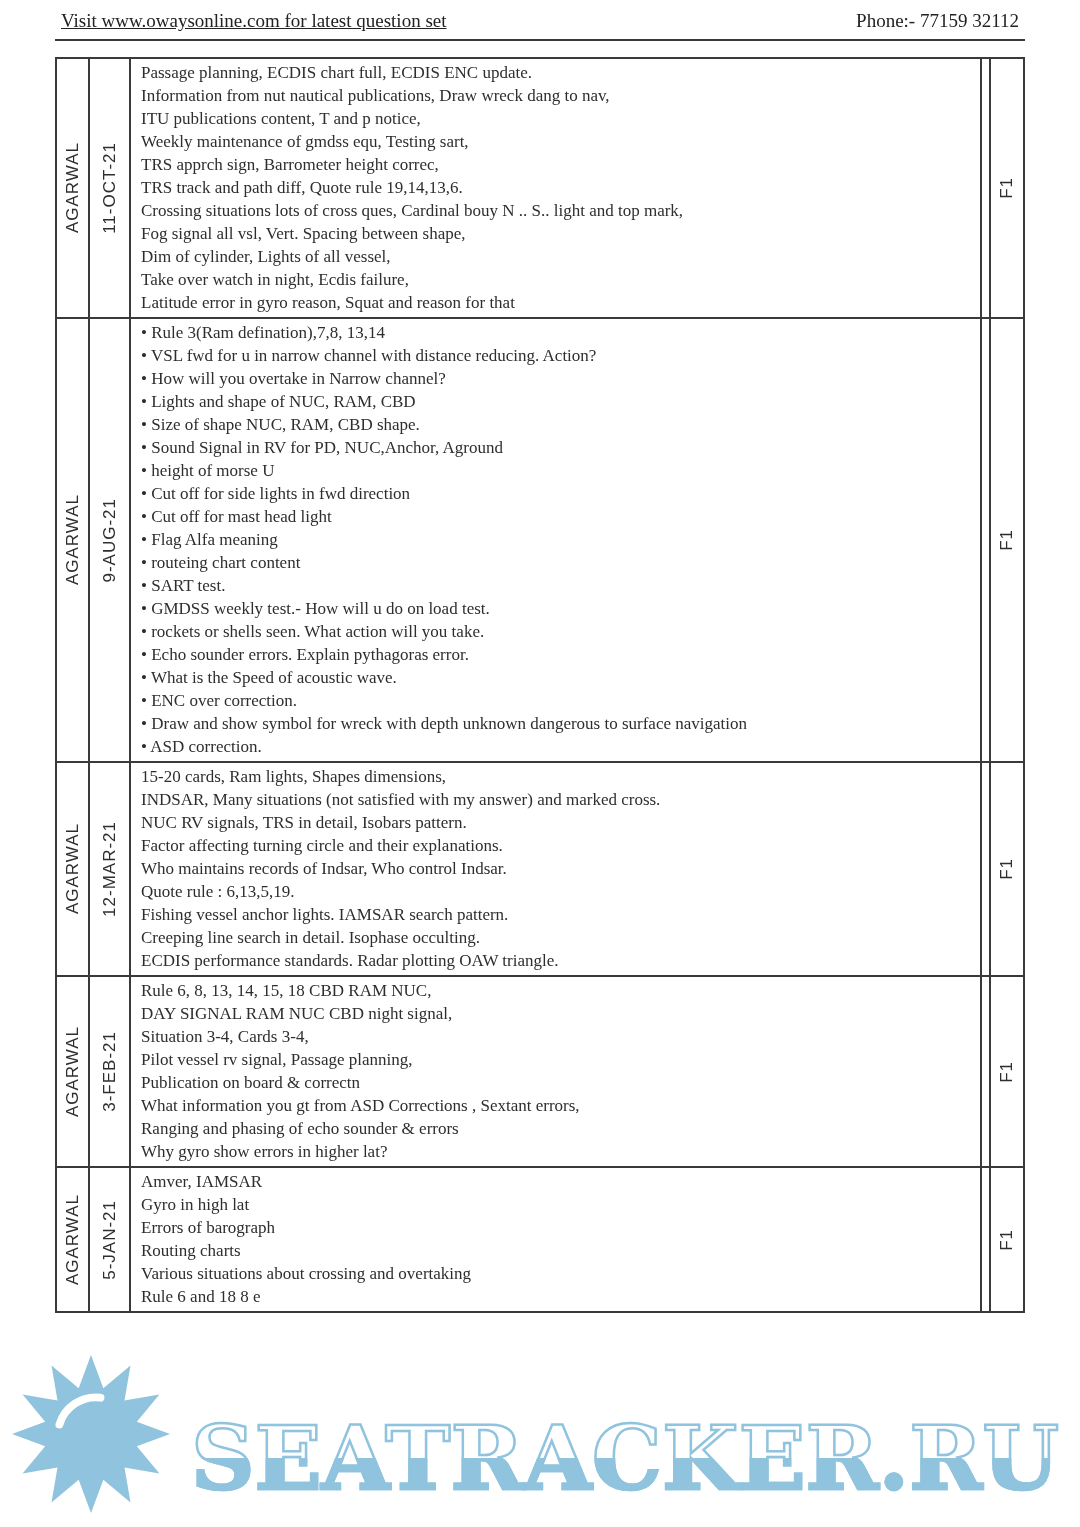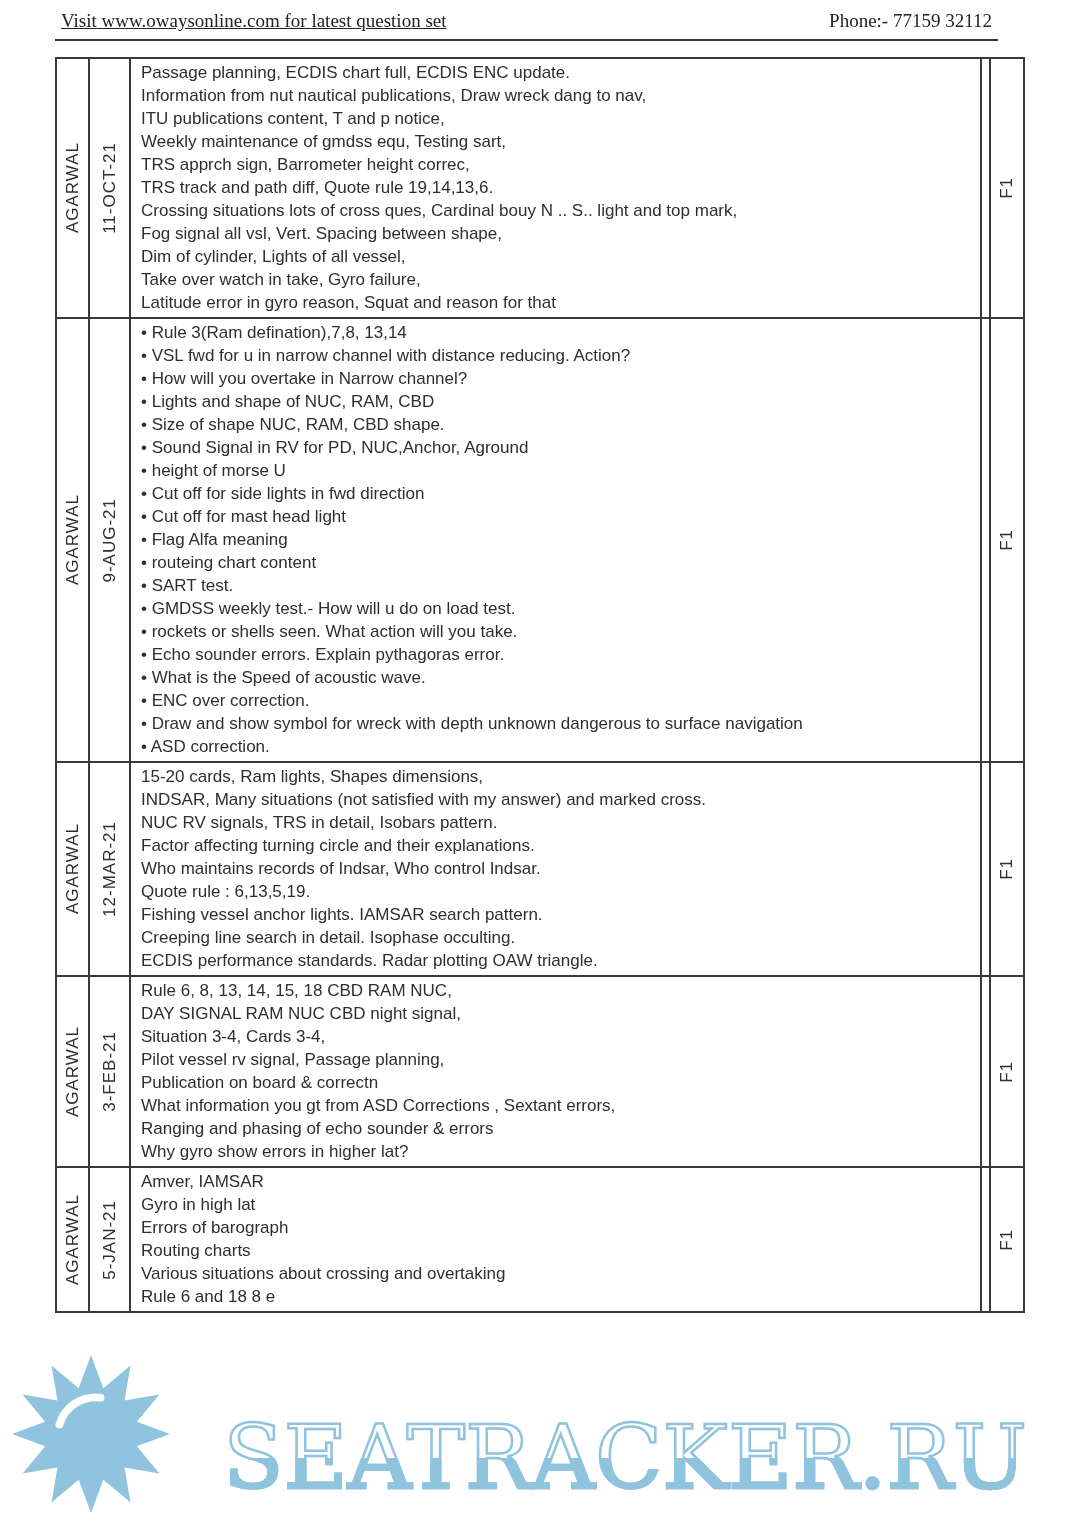--- a/index.html
+++ b/index.html
@@ -4,21 +4,21 @@
 <style>
   html,body{margin:0;padding:0;background:#ffffff;}
   body{
     width:1080px;height:1527px;position:relative;overflow:hidden;
     font-family:"Liberation Sans",sans-serif;color:#2e2e2e;
     -webkit-font-smoothing:antialiased;
   }
 
   
   .page-header{
-    margin:10px 82px 0 55px;
+    margin:10px 55px 0 55px;
     padding:0 6px 7px 6px;
     border-bottom:2px solid #3a3a3a;
     display:flex;justify-content:space-between;align-items:baseline;
     font-family:"Liberation Serif",serif;
     font-size:19px;color:#222;
   }
   .page-header .site{ text-decoration:underline; }
 
   
   .qtable{
@@ -54,32 +54,33 @@
     font-size:17px;
     letter-spacing:1px;
     color:#2e2e2e;
     white-space:nowrap;
   }
   .qline{
     font-size:17px;
     line-height:23px;
     white-space:nowrap;
     color:#2e2e2e;
+    font-family:Liberation Serif, serif;
   }
 
   
   .watermark{
     position:absolute;left:0;bottom:8px;width:1080px;height:170px;
     display:flex;align-items:center;
   }
   .sun{width:158px;height:158px;margin-left:12px;flex:0 0 auto;}
   .wm-text{
     flex:1;
     font-family:"DejaVu Serif",serif;
-    font-weight:normal;
+    font-weight:bold;
     font-size:88px;
     letter-spacing:0px;
     line-height:1;
     text-align:center;
     background:linear-gradient(to bottom,#ffffff 0%,#ffffff 50%,#8fc3de 50%,#8fc3de 100%);
     -webkit-background-clip:text;
     background-clip:text;
     color:transparent;
     -webkit-text-stroke:2.5px #8fc3de;
     white-space:nowrap;
@@ -105,21 +106,21 @@
     <div class="cell content">
         <div class="qline">Passage planning, ECDIS chart full, ECDIS ENC update.</div>
         <div class="qline">Information from nut nautical publications, Draw wreck dang to nav,</div>
         <div class="qline">ITU publications content, T and p notice,</div>
         <div class="qline">Weekly maintenance of gmdss equ, Testing sart,</div>
         <div class="qline">TRS apprch sign, Barrometer height correc,</div>
         <div class="qline">TRS track and path diff, Quote rule 19,14,13,6.</div>
         <div class="qline">Crossing situations lots of cross ques, Cardinal bouy N .. S.. light and top mark,</div>
         <div class="qline">Fog signal all vsl, Vert. Spacing between shape,</div>
         <div class="qline">Dim of cylinder, Lights of all vessel,</div>
-        <div class="qline">Take over watch in take, Gyro failure,</div>
+        <div class="qline">Take over watch in night, Ecdis failure,</div>
         <div class="qline">Latitude error in gyro reason, Squat and reason for that</div>
       </div>
     <div class="cell spacer"></div>
     <div class="cell f1">
       <span class="vtext">F1</span>
     </div>
   </div>
 
   <div class="row">
     <div class="cell name">

